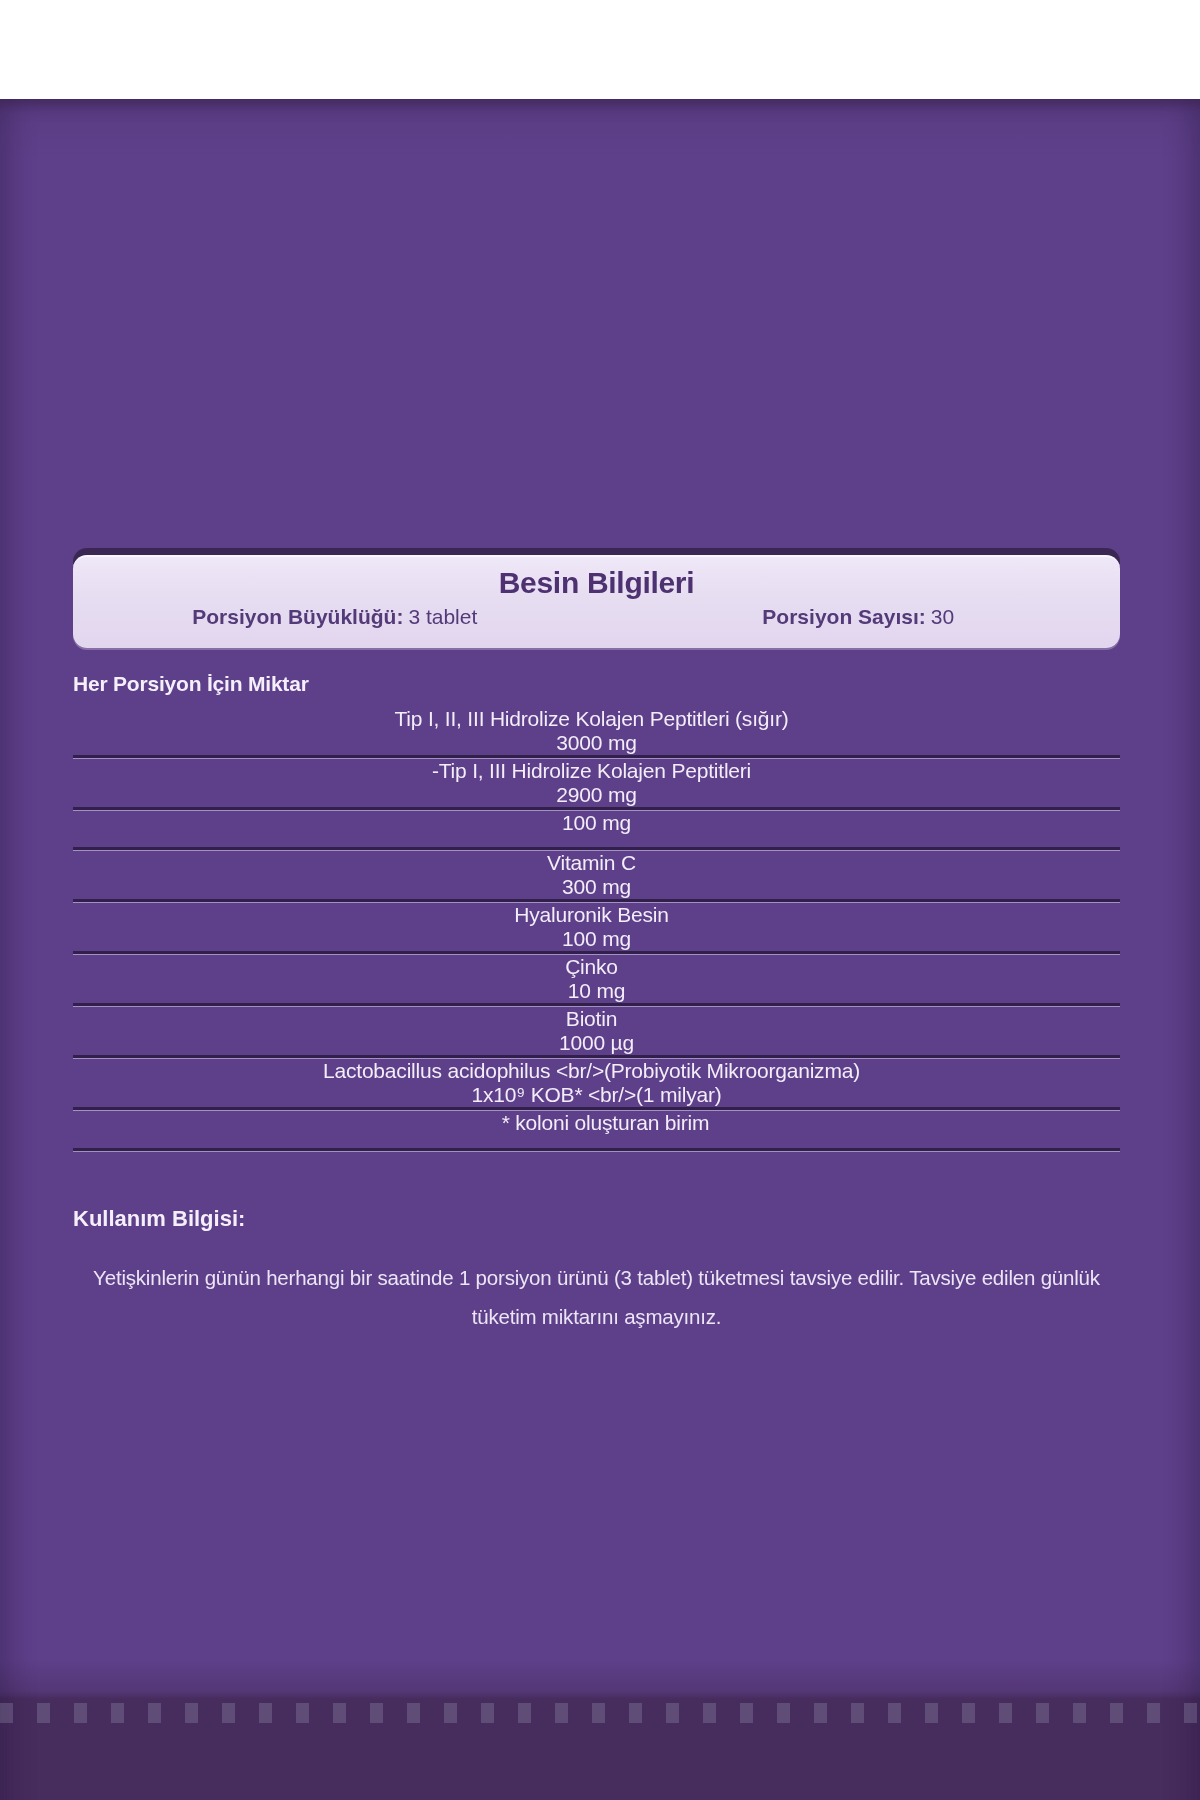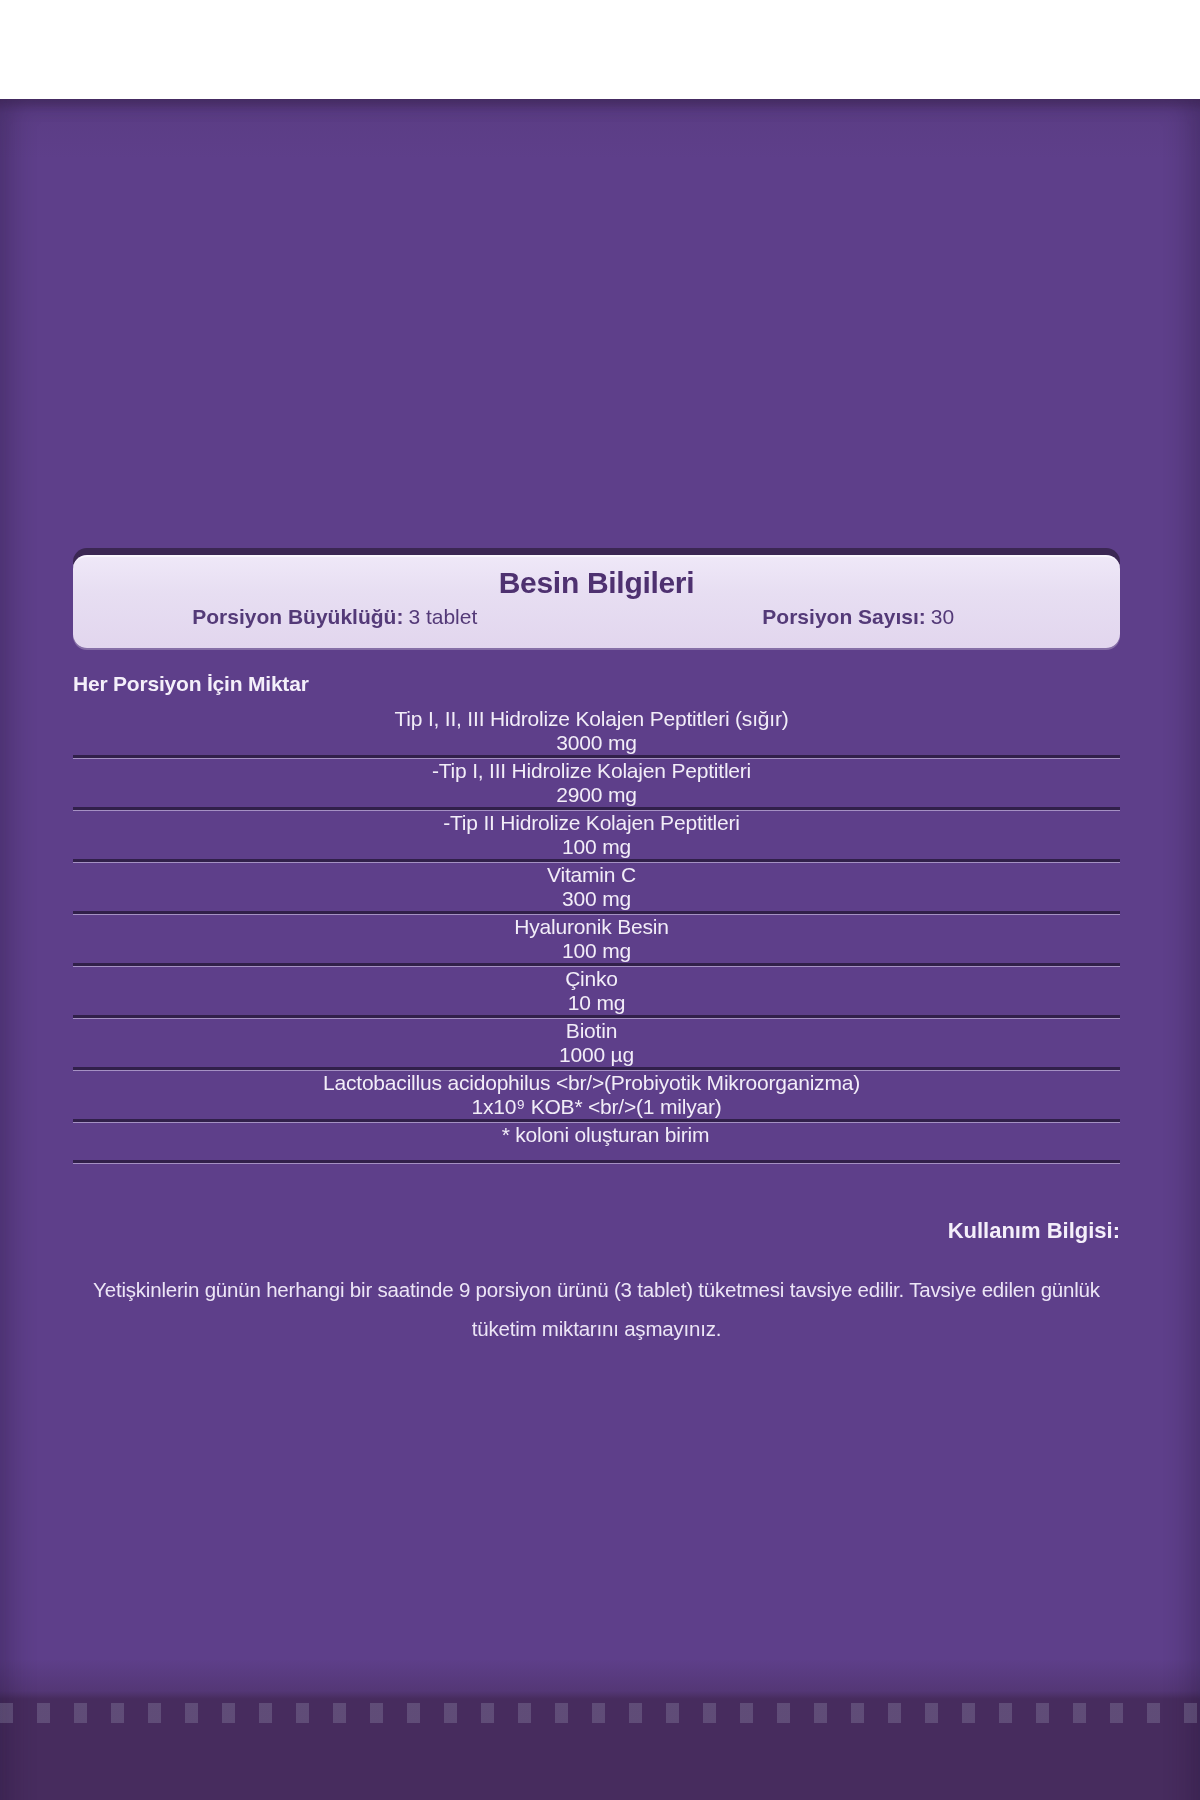--- a/index.html
+++ b/index.html
@@ -78,21 +78,21 @@
   .tamt  { flex:1 1 auto; }
   .sep {
     height:4px;
     background:linear-gradient(180deg,#31204a 0px,#31204a 2.6px,rgba(223,211,242,0.55) 2.6px,rgba(223,211,242,0.55) 4px);
   }
   .foot-row { min-height:37px; }
 
   
   .usage-heading {
     margin-top:54px;
-    text-align:right;
+    text-align:left;
     color:#f4effa;
     font-size:22px;
     font-weight:bold;
   }
   .usage-text {
     margin:26px auto 0 auto;
     max-width:1040px;
     text-align:center;
     color:#ece5f6;
     font-size:20.5px;
@@ -139,21 +139,20 @@
       </div>
       <div class="sep"></div>
 
       <div class="trow">
         <div class="tname">-Tip I, III Hidrolize Kolajen Peptitleri</div>
         <div class="tamt">2900 mg</div>
       </div>
       <div class="sep"></div>
 
       <div class="trow">
-        <div class="tname">-Tip II Hidrolize Kolajen Peptitleri</div>
         <div class="tamt">100 mg</div>
       </div>
       <div class="sep"></div>
 
       <div class="trow">
         <div class="tname">Vitamin C</div>
         <div class="tamt">300 mg</div>
       </div>
       <div class="sep"></div>
 
@@ -182,18 +181,18 @@
       <div class="sep"></div>
 
       <div class="trow foot-row">
         <div class="tname" style="flex:1 1 100%;margin-left:28px;">* koloni oluşturan birim</div>
       </div>
       <div class="sep"></div>
 
     </div>
 
     <div class="usage-heading">Kullanım Bilgisi:</div>
-    <div class="usage-text">Yetişkinlerin günün herhangi bir saatinde 9 porsiyon ürünü (3 tablet) tüketmesi tavsiye edilir. Tavsiye edilen günlük tüketim miktarını aşmayınız.</div>
+    <div class="usage-text">Yetişkinlerin günün herhangi bir saatinde 1 porsiyon ürünü (3 tablet) tüketmesi tavsiye edilir. Tavsiye edilen günlük tüketim miktarını aşmayınız.</div>
 
   </div>
 </div>
 
 <div class="watermark"></div>
 
 </body></html>

